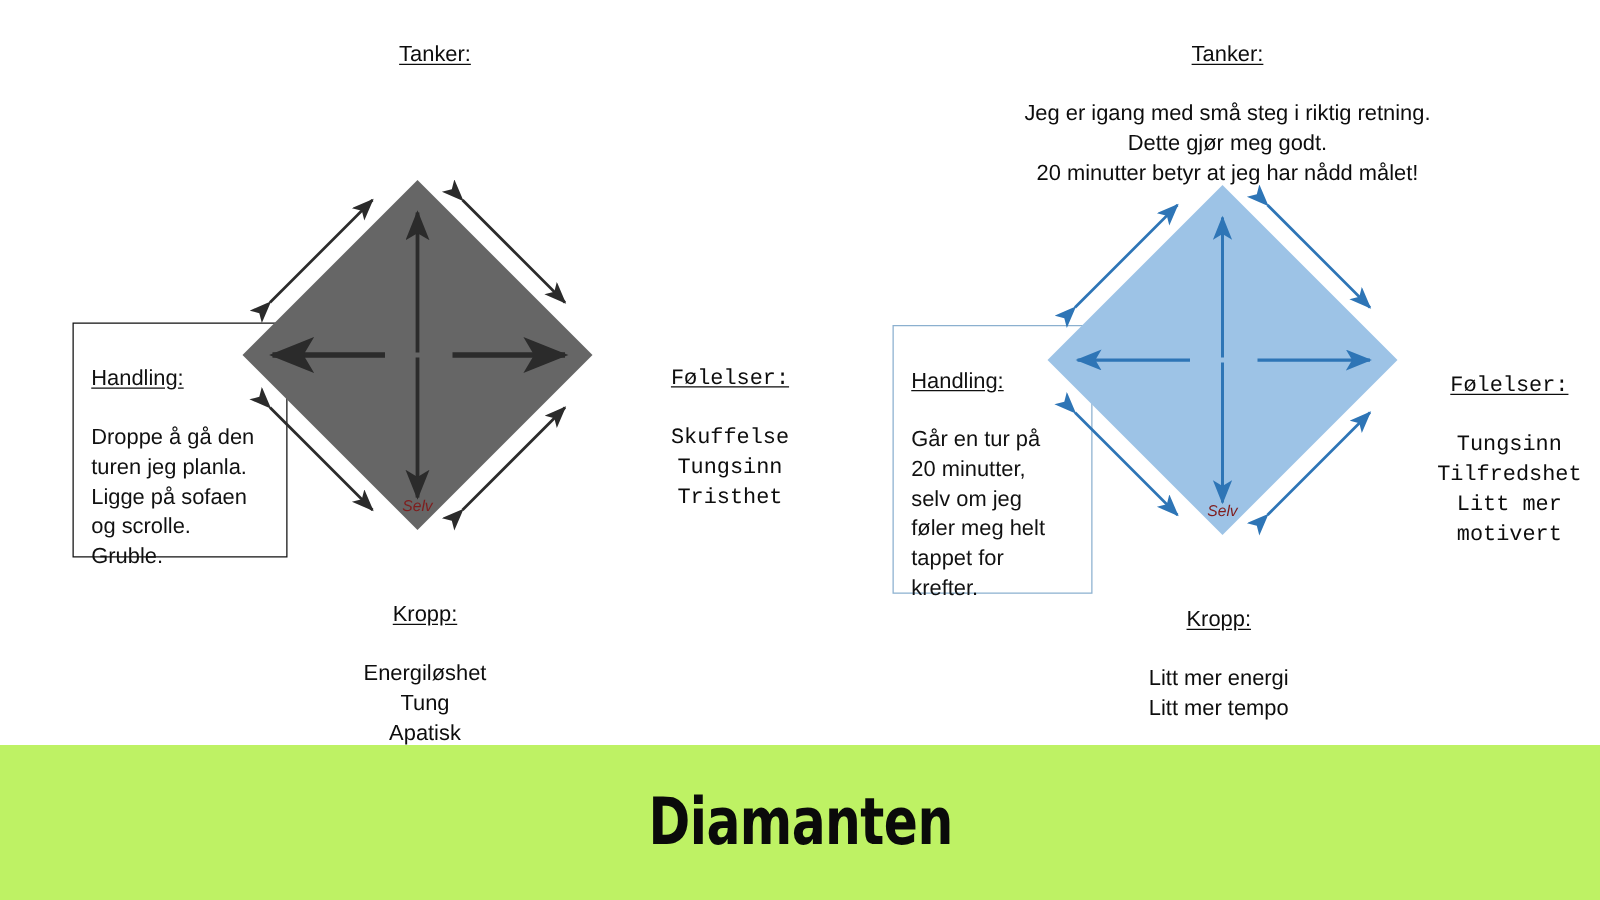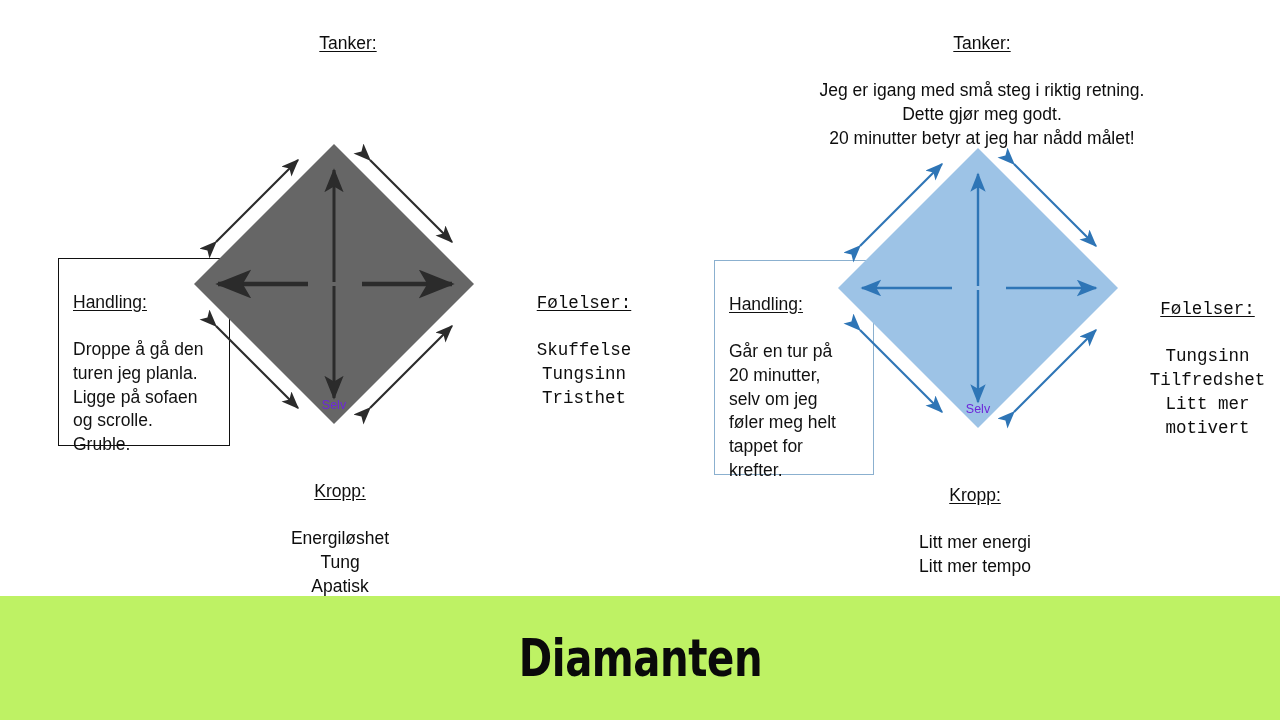--- a/index.html
+++ b/index.html
@@ -55,23 +55,24 @@
 
   
   .diagram {
     position: absolute;
   }
   .diagram svg { display: block; overflow: visible; }
 
   .selv-label {
     position: absolute;
     font-size: 12.5px;
-    color: #6d28d9;
+    color: #7f1d1d;
     text-align: center;
     width: 60px;
+    font-style: italic;
   }
 
   
   .title-band {
     position: absolute;
     left: 0;
     width: 1280px;
     background: #bef264;
     display: flex;
     align-items: center;

